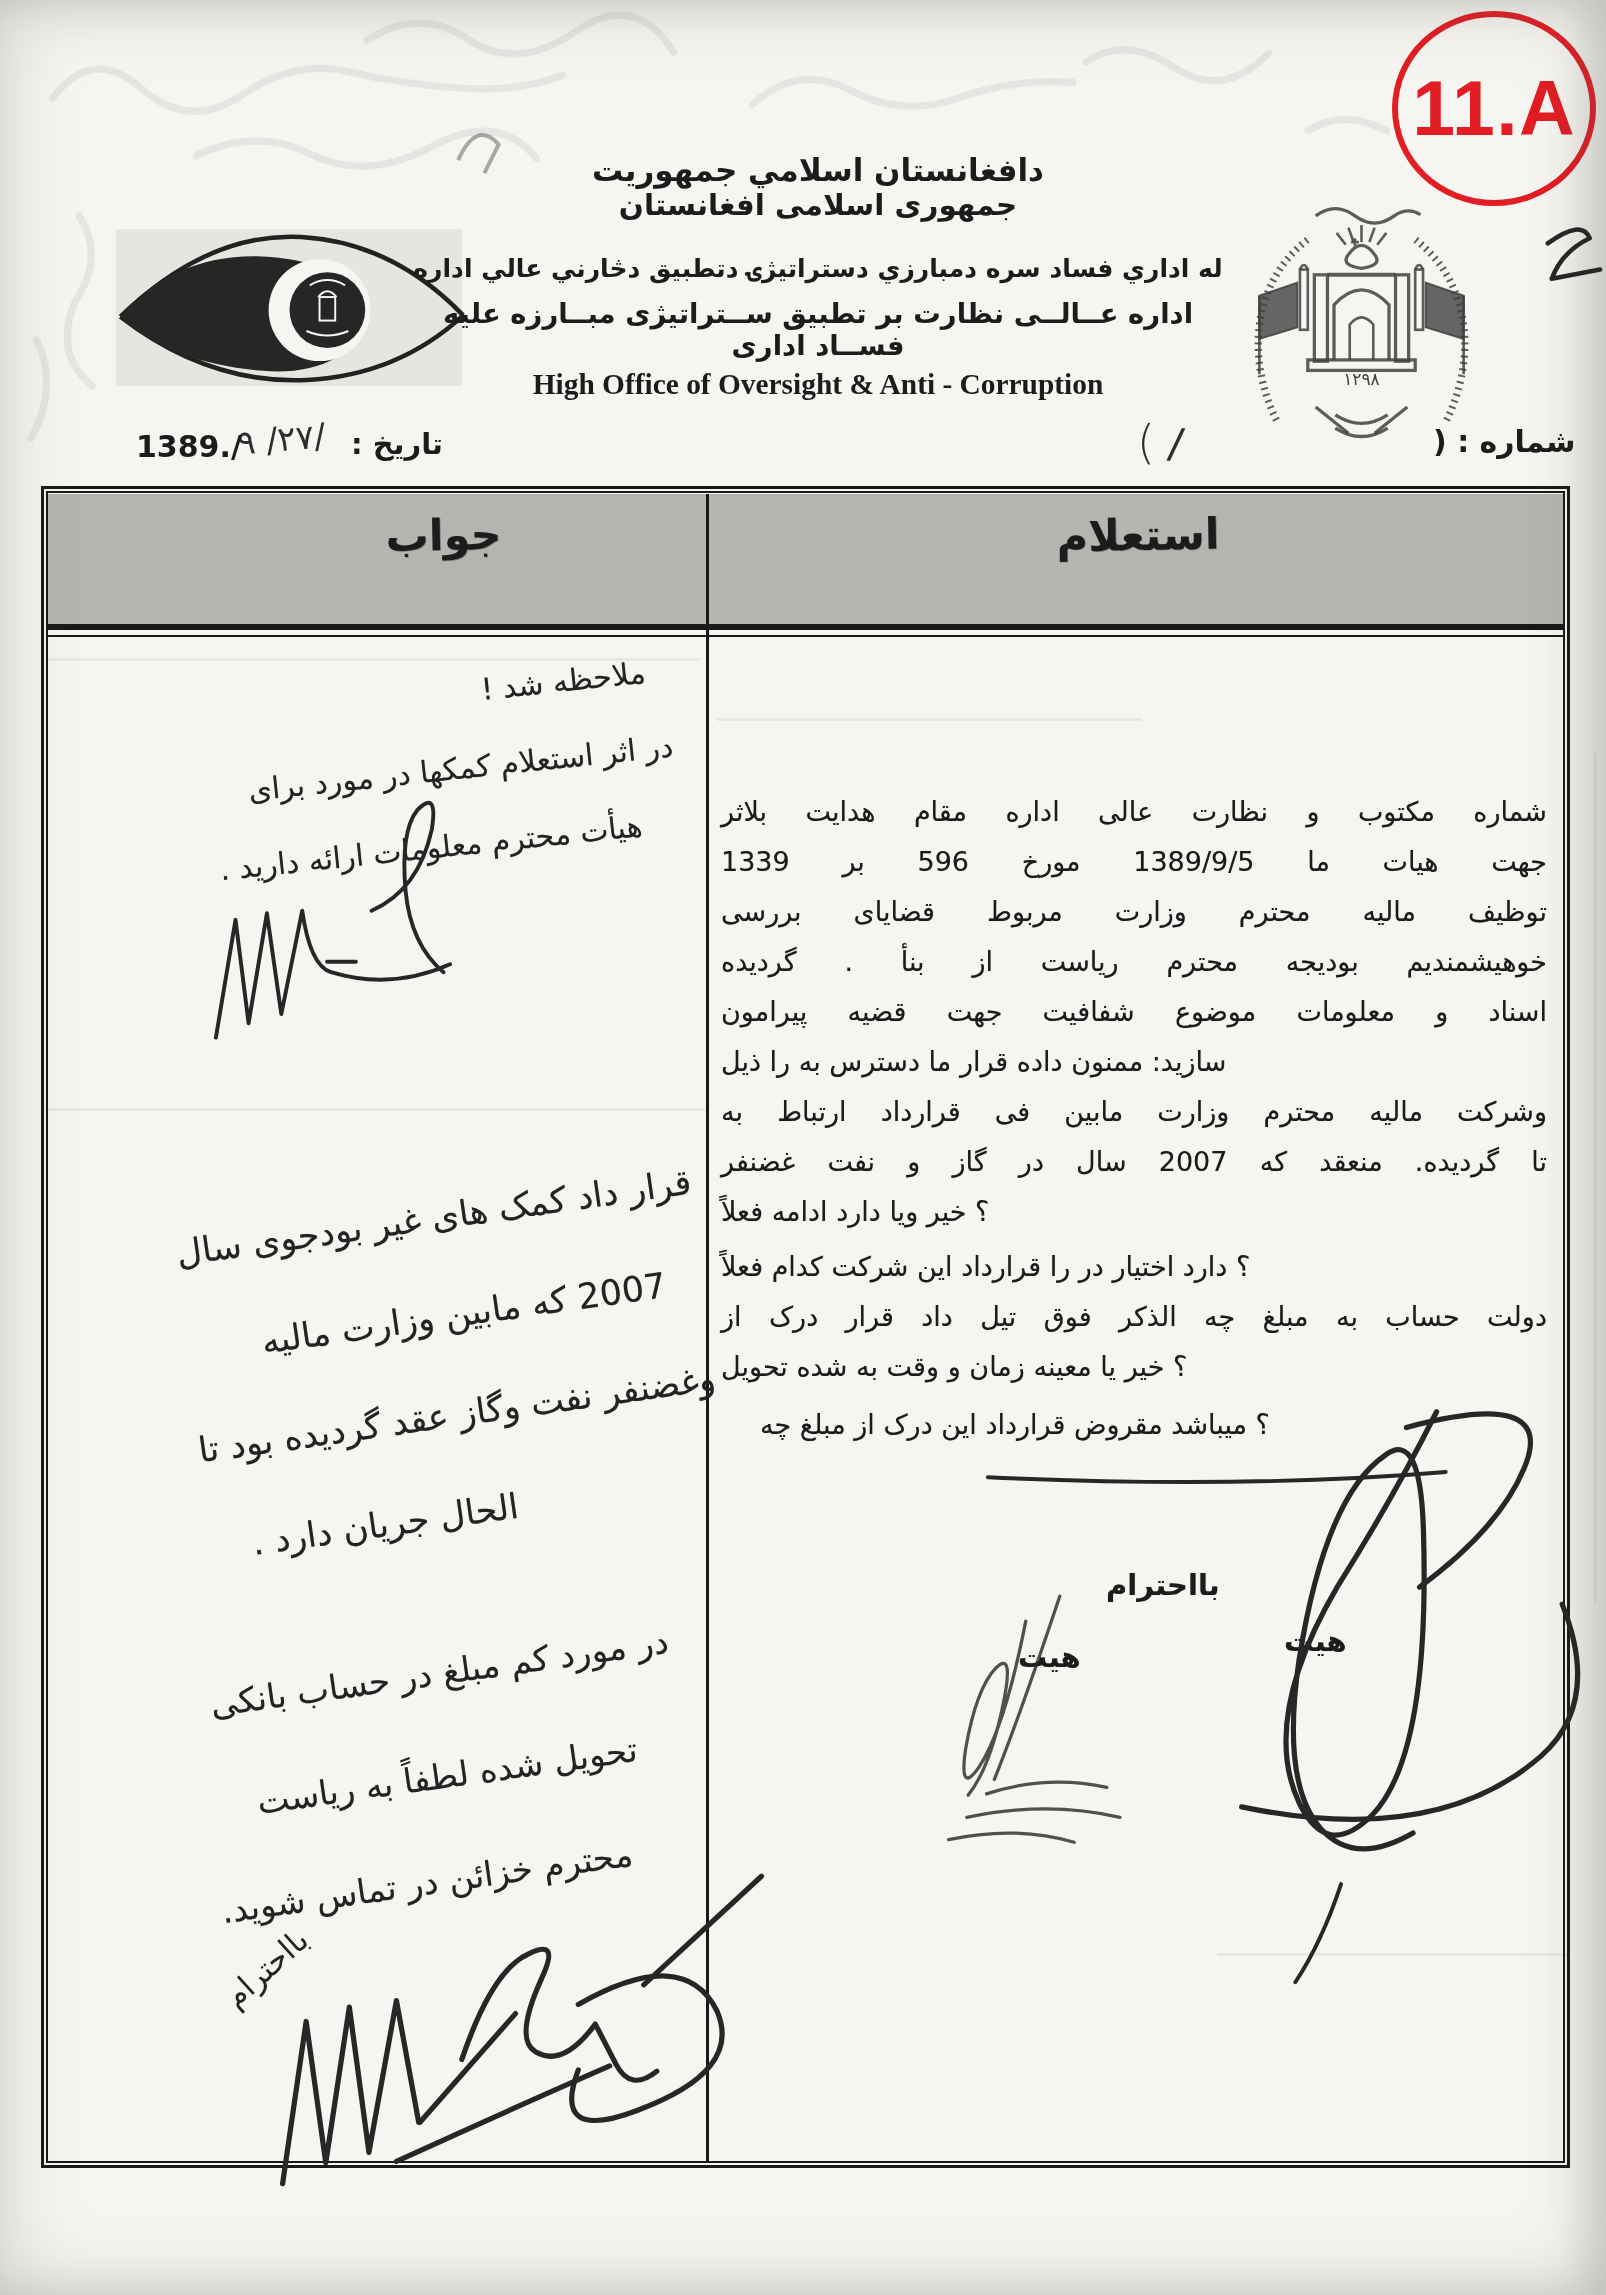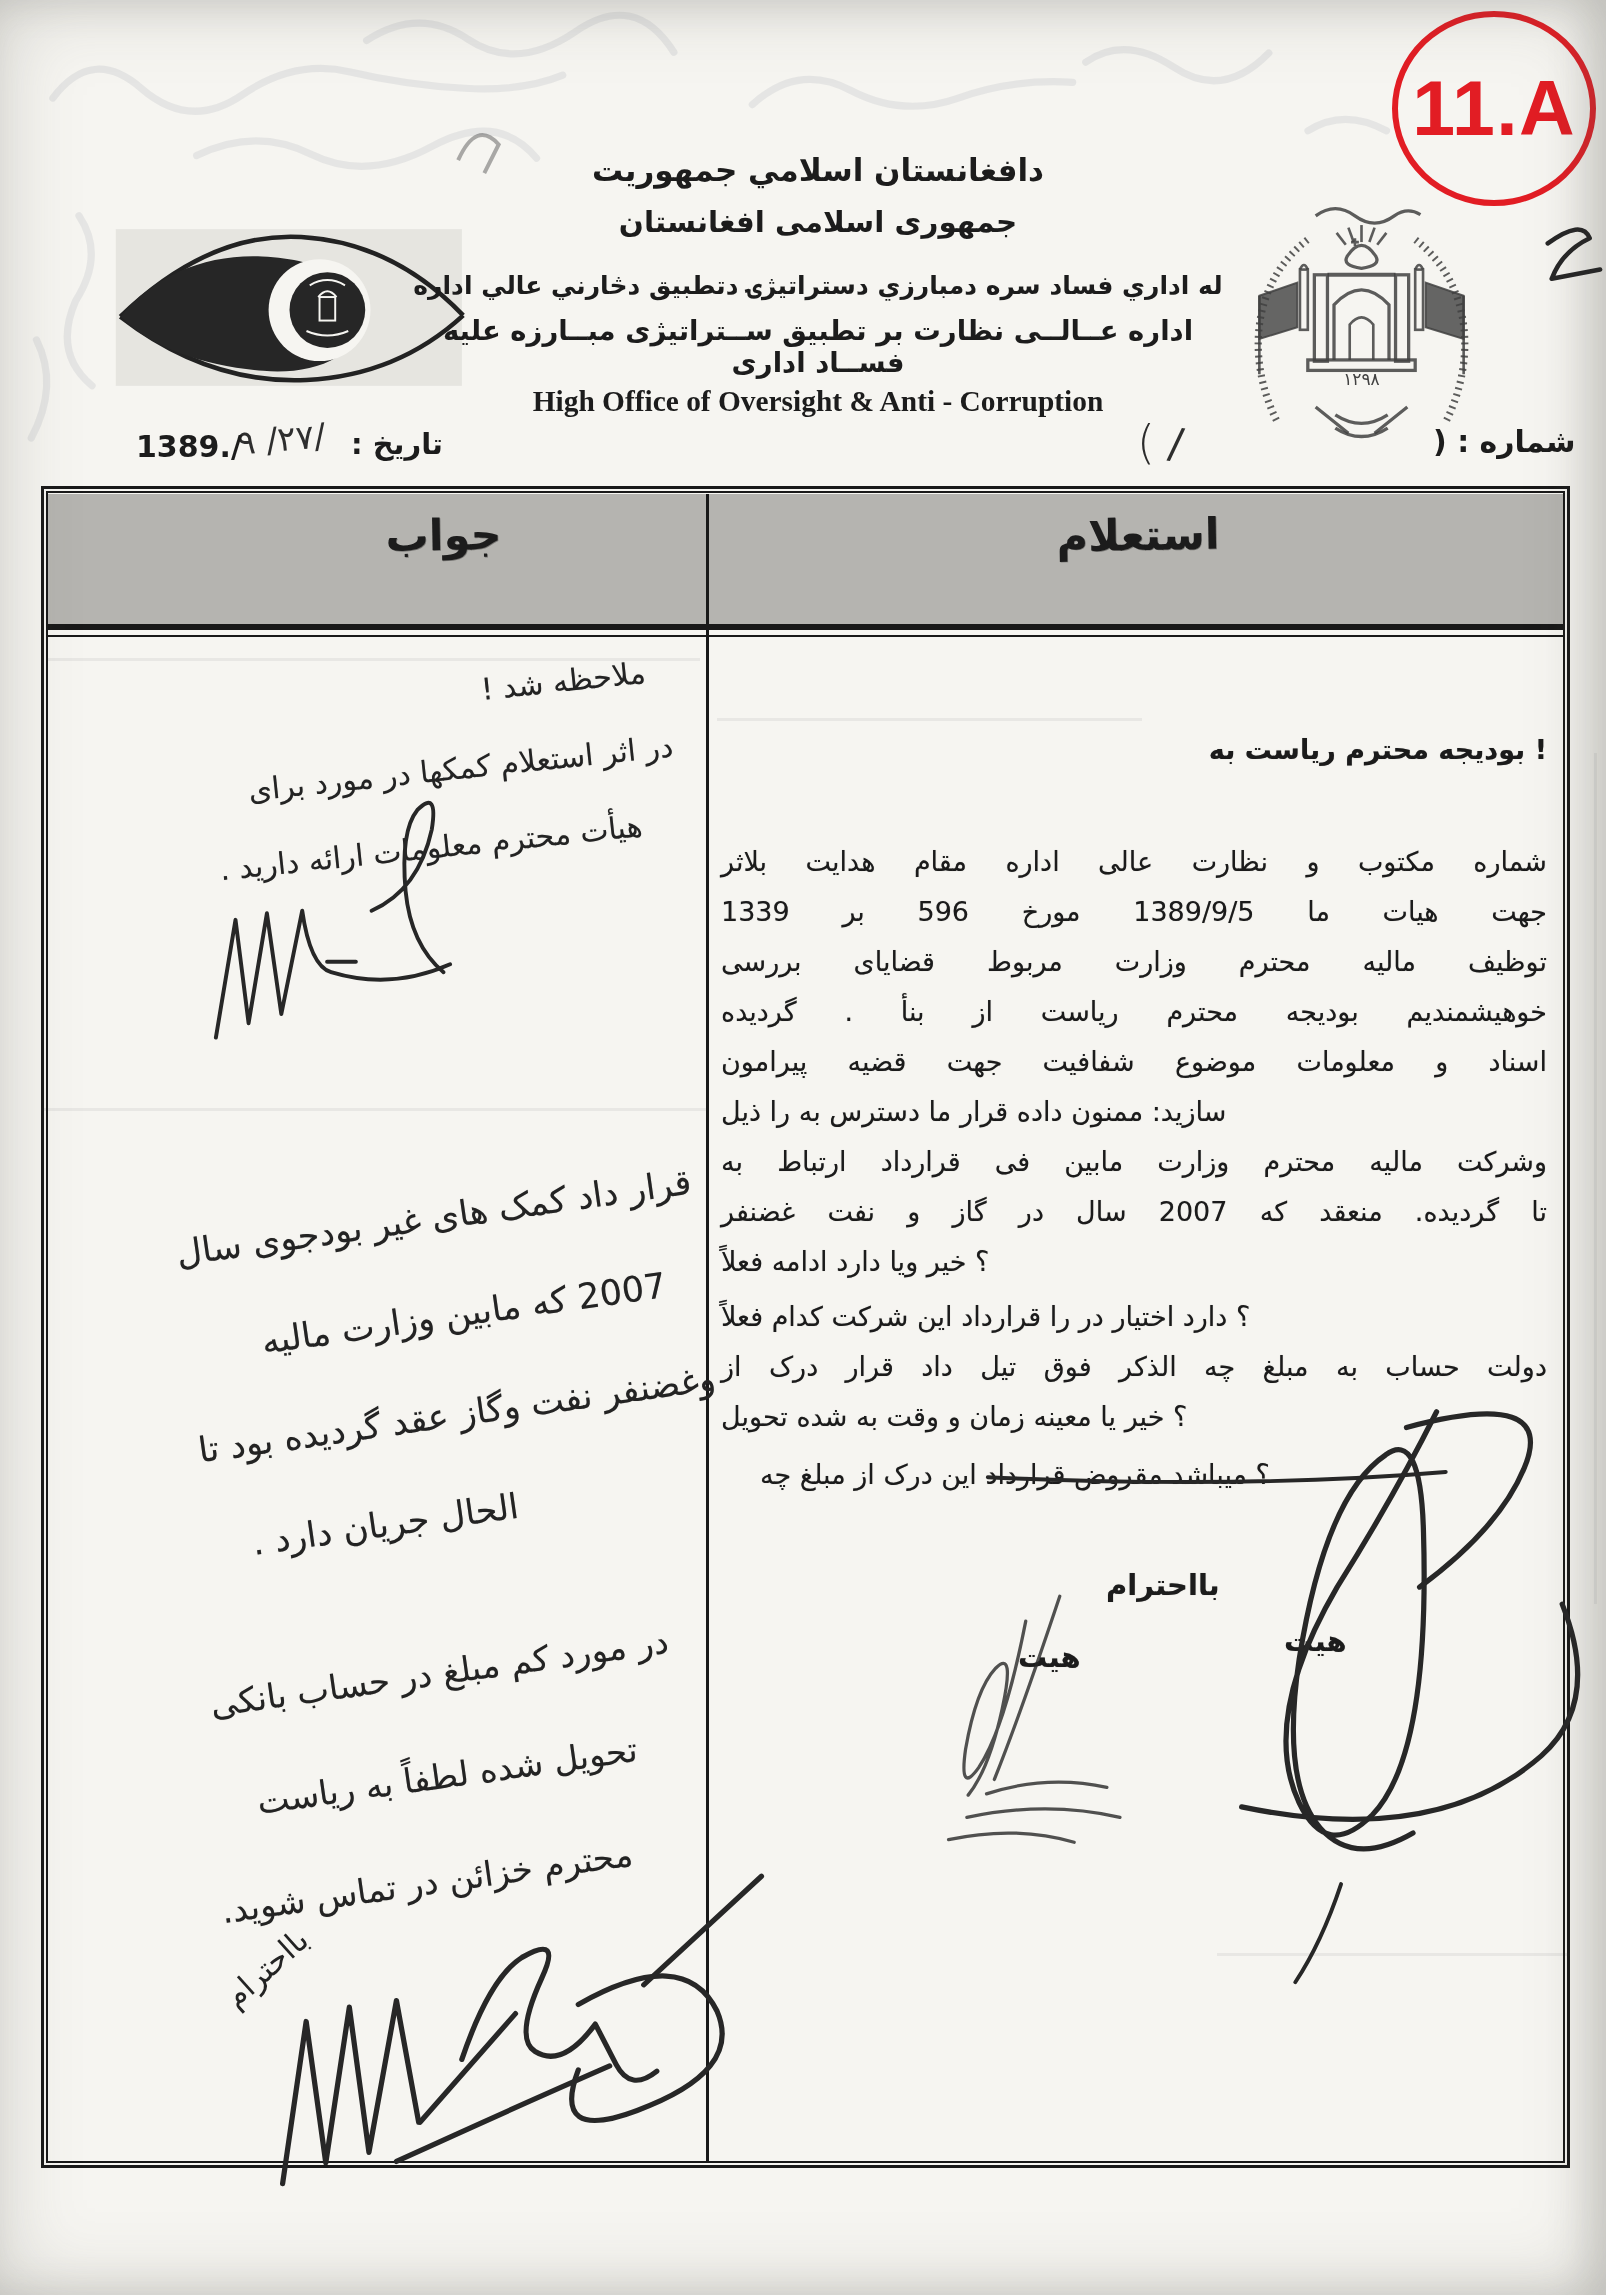--- a/index.html
+++ b/index.html
@@ -9,21 +9,21 @@
         box-shadow:inset 0 0 79px rgba(90,90,85,.25), inset -19.6px 0 39px rgba(90,90,85,.18);}
   .abs{position:absolute;}
   .noninteract{cursor:default;}
   
   .stamp{left:1392px;top:10.5px;width:192px;height:183px;border:6.5px solid #e21d24;border-radius:50%;
          display:flex;align-items:center;justify-content:center;color:#e21d24;
          font-size:77px;font-weight:bold;font-family:"Liberation Sans",sans-serif;letter-spacing:1.3px;background:transparent;}
   
   .hdr{left:396px;top:152px;width:844px;text-align:center;}
   .hdr div{direction:rtl;}
-  .h1{font-size:31px;font-weight:bold;margin-bottom:17px;}
+  .h1{font-size:31px;font-weight:bold;}
   .h2{font-size:29.4px;font-weight:bold;margin-bottom:32px;}
   .h3{font-size:25px;font-weight:bold;margin-bottom:14px;}
   .h4{font-size:27.5px;font-weight:bold;margin-bottom:6.5px;}
   .h5{font-size:29.4px;font-weight:bold;font-family:"Liberation Serif",serif;direction:ltr !important;margin-bottom:21px;}
   .h6{font-size:30px;font-weight:bold;}
   
   .meta{font-weight:bold;}
   .hand{font-family:"DejaVu Sans",sans-serif;color:#2e2e2e;font-weight:normal;}
   
   .doc-table{left:41px;top:486px;width:1529px;height:1682px;}
@@ -151,21 +151,20 @@
   <div class="abs doc-table">
     <div class="tbl-outer"></div>
     <div class="tbl-inner"></div>
     <div class="tbl-head"></div>
     <div class="tbl-div"></div>
     <div class="head-label head-inq">استعلام</div>
     <div class="head-label head-ans">جواب</div>
   </div>
 
   <div class="abs inq-lines">
-      <div class="t-line al-r b" dir="ltr"><bdi>به</bdi> <bdi>ریاست</bdi> <bdi>محترم</bdi> <bdi>بودیجه</bdi> <bdi>!</bdi></div>
       <div class="t-line al-j" dir="ltr" style="margin-top: 62px;"><bdi>بلاثر</bdi> <bdi>هدایت</bdi> <bdi>مقام</bdi> <bdi>اداره</bdi> <bdi>عالی</bdi> <bdi>نظارت</bdi> <bdi>و</bdi> <bdi>مکتوب</bdi> <bdi>شماره</bdi></div>
       <div class="t-line al-j" dir="ltr"><bdi>1339</bdi> <bdi>بر</bdi> <bdi>596</bdi> <bdi>مورخ</bdi> <bdi>1389/9/5</bdi> <bdi>ما</bdi> <bdi>هیات</bdi> <bdi>جهت</bdi></div>
       <div class="t-line al-j" dir="ltr"><bdi>بررسی</bdi> <bdi>قضایای</bdi> <bdi>مربوط</bdi> <bdi>وزارت</bdi> <bdi>محترم</bdi> <bdi>مالیه</bdi> <bdi>توظیف</bdi></div>
       <div class="t-line al-j" dir="ltr"><bdi>گردیده</bdi> <bdi>.</bdi> <bdi>بنأ</bdi> <bdi>از</bdi> <bdi>ریاست</bdi> <bdi>محترم</bdi> <bdi>بودیجه</bdi> <bdi>خوهیشمندیم</bdi></div>
       <div class="t-line al-j" dir="ltr"><bdi>پیرامون</bdi> <bdi>قضیه</bdi> <bdi>جهت</bdi> <bdi>شفافیت</bdi> <bdi>موضوع</bdi> <bdi>معلومات</bdi> <bdi>و</bdi> <bdi>اسناد</bdi></div>
       <div class="t-line al-l" dir="ltr"><bdi>ذیل</bdi> <bdi>را</bdi> <bdi>به</bdi> <bdi>دسترس</bdi> <bdi>ما</bdi> <bdi>قرار</bdi> <bdi>داده</bdi> <bdi>ممنون</bdi> <bdi>سازید:</bdi></div>
       <div class="t-line al-j" dir="ltr"><bdi>به</bdi> <bdi>ارتباط</bdi> <bdi>قرارداد</bdi> <bdi>فی</bdi> <bdi>مابین</bdi> <bdi>وزارت</bdi> <bdi>محترم</bdi> <bdi>مالیه</bdi> <bdi>وشرکت</bdi></div>
       <div class="t-line al-j" dir="ltr"><bdi>غضنفر</bdi> <bdi>نفت</bdi> <bdi>و</bdi> <bdi>گاز</bdi> <bdi>در</bdi> <bdi>سال</bdi> <bdi>2007</bdi> <bdi>که</bdi> <bdi>منعقد</bdi> <bdi>گردیده.</bdi> <bdi>تا</bdi></div>
       <div class="t-line al-l" dir="ltr"><bdi>فعلاً</bdi> <bdi>ادامه</bdi> <bdi>دارد</bdi> <bdi>ویا</bdi> <bdi>خیر</bdi> <bdi>؟</bdi></div>
       <div class="t-line al-l" dir="ltr" style="margin-top: 5.2px;"><bdi>فعلاً</bdi> <bdi>کدام</bdi> <bdi>شرکت</bdi> <bdi>این</bdi> <bdi>قرارداد</bdi> <bdi>را</bdi> <bdi>در</bdi> <bdi>اختیار</bdi> <bdi>دارد</bdi> <bdi>؟</bdi></div>

